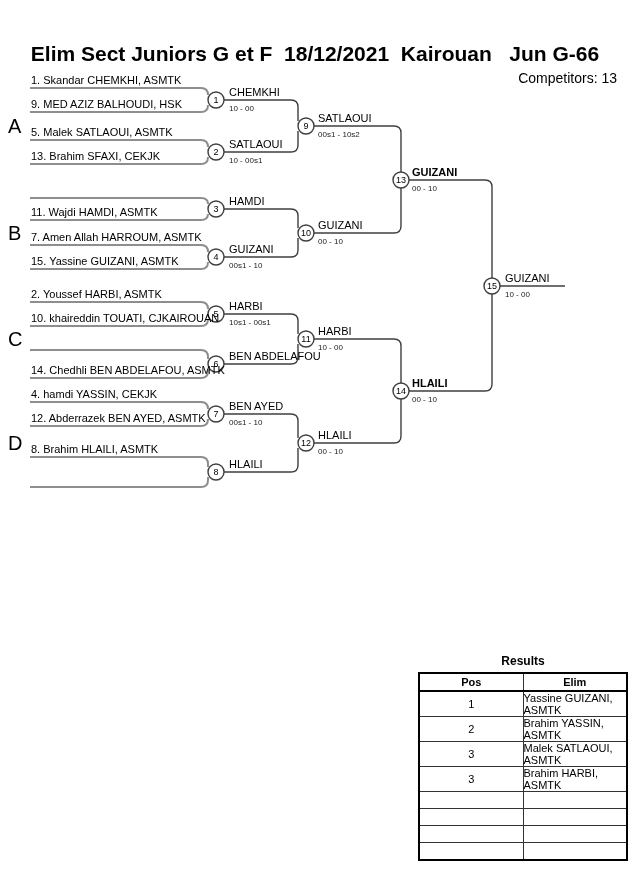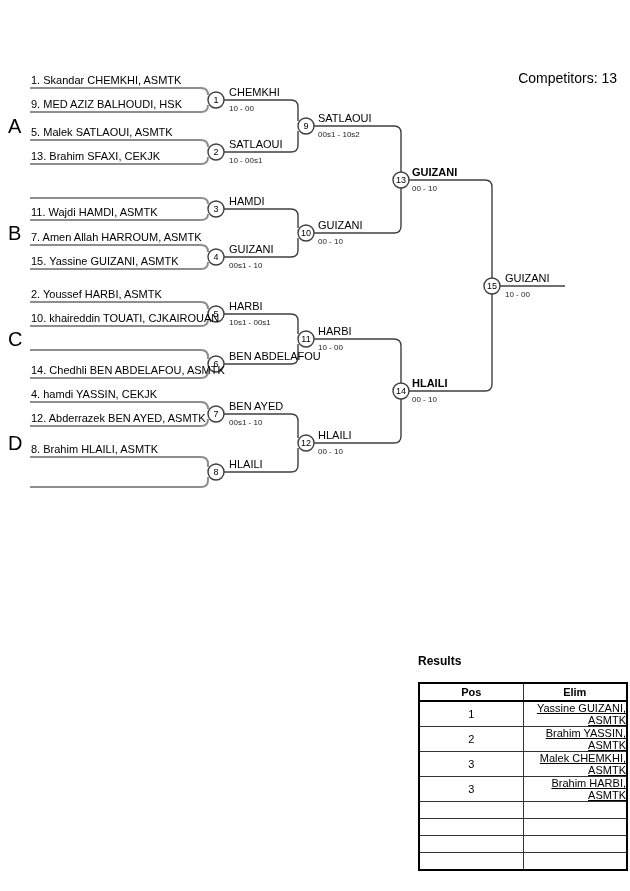--- a/index.html
+++ b/index.html
@@ -12,34 +12,35 @@
   .pname{font-size:11px;}
   .wlabel{font-size:11px;}
   .wlabel.bold{font-weight:bold;}
   .score{font-size:8px;fill:#222;}
   .mnum{font-size:9px;text-anchor:middle;}
   .secletter{font-size:20px;}
   path.pline{stroke:#8e8e8e;stroke-width:2;fill:none;stroke-linecap:butt;}
   path.wline{stroke:#3f3f3f;stroke-width:1.4;fill:none;}
   circle.mcircle{stroke:#3f3f3f;stroke-width:1.4;fill:#fff;}
   .results{position:absolute;left:418px;top:654px;width:210px;}
-  .results-title{font-size:12px;font-weight:bold;margin-bottom:14px;color:#000;}
+  .results-title{text-align:center;font-size:12px;font-weight:bold;margin-bottom:4px;color:#000;}
   table.res{border-collapse:collapse;width:210px;table-layout:fixed;
             font-size:11px;color:#000;border:2px solid #000;}
   table.res th{border:1px solid #333;border-bottom:2px solid #000;font-weight:bold;
                height:16px;padding:0;text-align:center;}
   table.res td{border:1px solid #333;height:16px;padding:0 0 0 0;}
   td.pos{width:27px;text-align:center;}
-  td.name{padding-left:7px;text-align:right;text-decoration:underline;}
+  td.name{padding-left:7px;text-align:left;}
 </style>
 </head>
 <body>
 
 <div id="page">
 
+  <div class="title">Elim Sect Juniors G et F  18/12/2021  Kairouan   Jun G-66</div>
   <div class="competitors">Competitors: 13</div>
 
   <svg width="630" height="510" viewBox="0 0 630 510" style="position:absolute;left:0;top:0;">
 
     <path class="pline" d="M30 88 H201 Q208 88 208 95"></path>
     <path class="pline" d="M30 112 H201 Q208 112 208 105"></path>
     <path class="pline" d="M30 140 H201 Q208 140 208 147"></path>
     <path class="pline" d="M30 164 H201 Q208 164 208 157"></path>
     <path class="pline" d="M30 198 H201 Q208 198 208 204"></path>
     <path class="pline" d="M30 220 H201 Q208 220 208 214"></path>
@@ -162,21 +163,21 @@
       <tr>
         <td class="pos">1</td>
         <td class="name">Yassine GUIZANI, ASMTK</td>
       </tr>
       <tr>
         <td class="pos">2</td>
         <td class="name">Brahim YASSIN, ASMTK</td>
       </tr>
       <tr>
         <td class="pos">3</td>
-        <td class="name">Malek CHEMKHI, ASMTK</td>
+        <td class="name">Malek SATLAOUI, ASMTK</td>
       </tr>
       <tr>
         <td class="pos">3</td>
         <td class="name">Brahim HARBI, ASMTK</td>
       </tr>
       <tr>
         <td class="pos"></td>
         <td class="name"></td>
       </tr>
       <tr>

